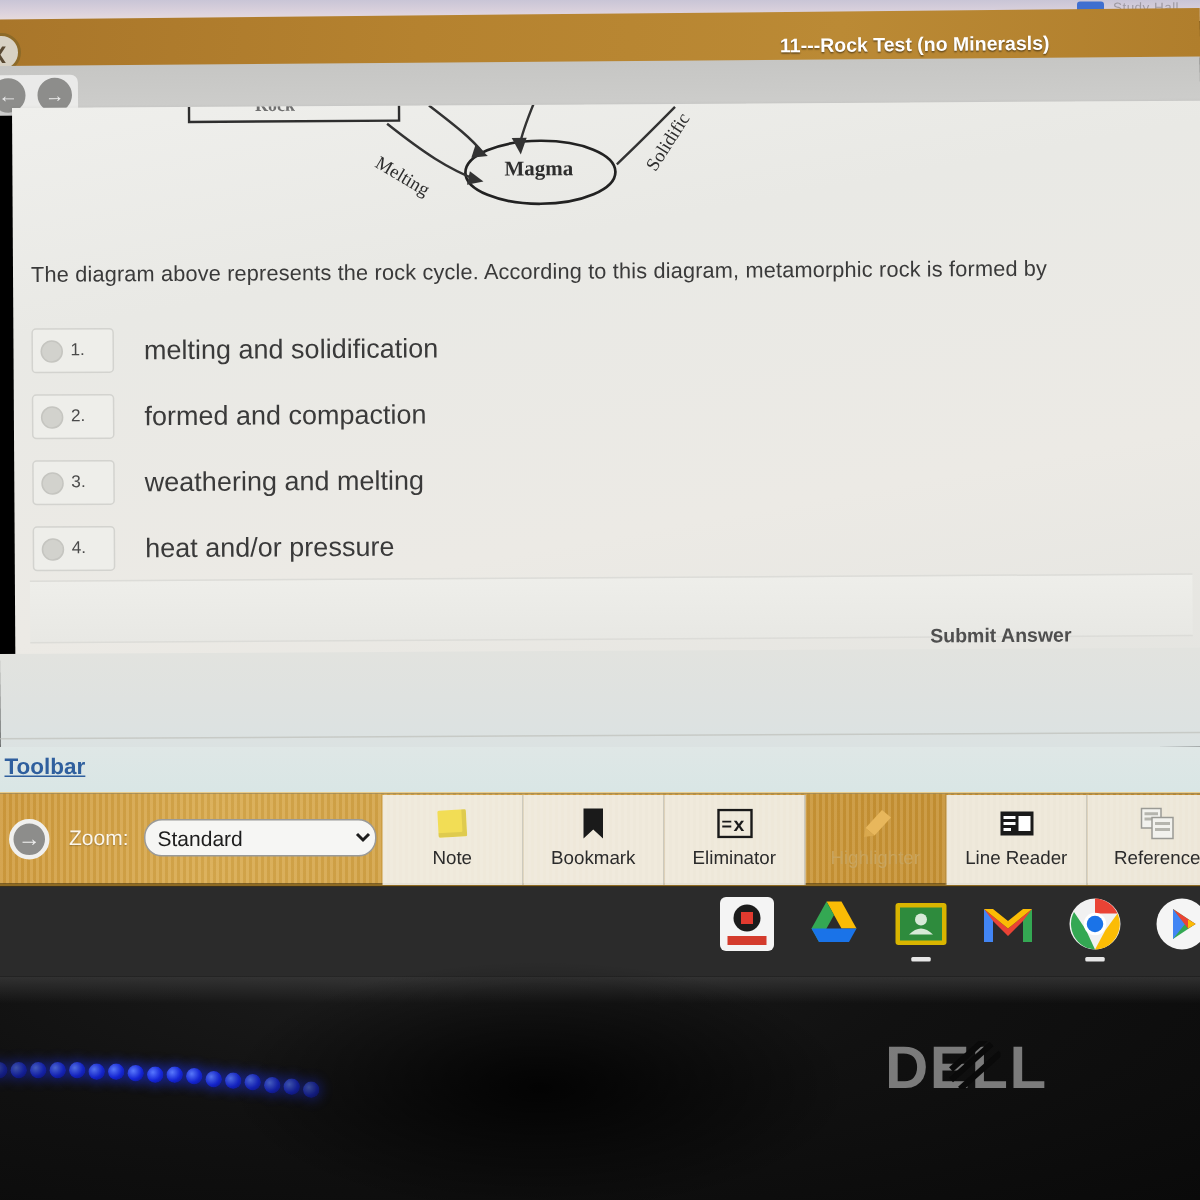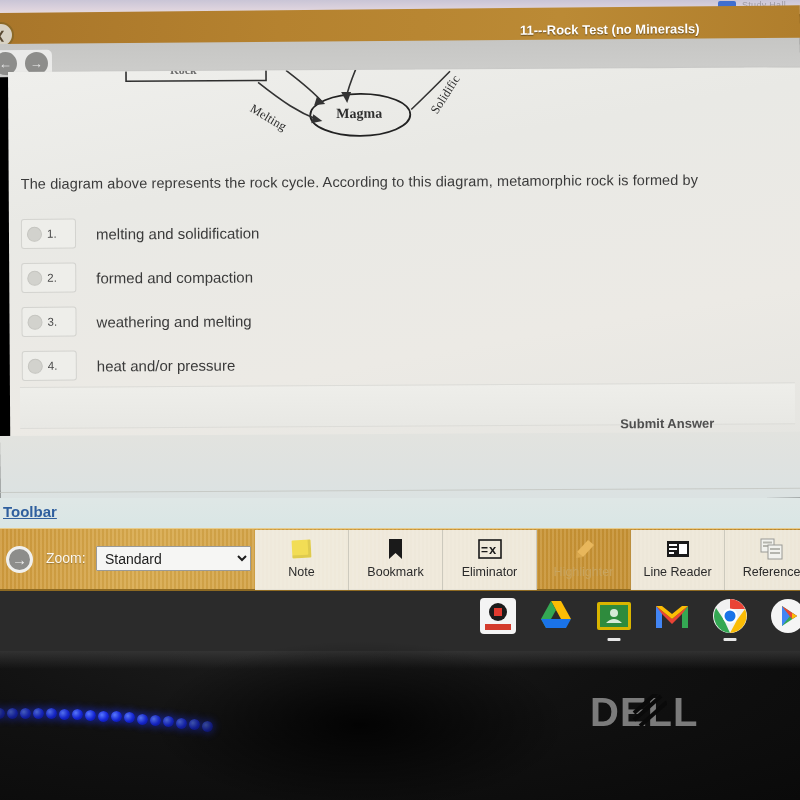--- a/index.html
+++ b/index.html
@@ -99,21 +99,21 @@
     background: #eeeeea; border-radius: 3px;
     display: flex; align-items: center; gap: 5px;
     padding-left: 5px; flex: none;
   }
   .opt-radio {
     width: 15px; height: 15px; border-radius: 50%;
     background: #d2d2cd; border: 1px solid #c5c5c0;
   }
   .opt-num { font-size: 11.5px; color: #4a4a4a; }
   .opt-text {
-    margin-left: 20px; font-size: 15px; color: #3a3a3a; white-space: nowrap; text-align: center;
+    margin-left: 20px; font-size: 18px; color: #3a3a3a; white-space: nowrap; text-align: center;
   }
 
   
   .submit-bar {
     position: absolute; left: 10px; top: 315px; width: 775px; height: 42px;
     border-top: 1px solid #dcdcd8; border-bottom: 1px solid #dcdcd8;
     background: linear-gradient(180deg, #eeeeea 0%, #e8e8e4 100%);
   }
   .submit-label {
     position: absolute; left: 600px; top: 12px;
@@ -160,21 +160,21 @@
   }
   .tb-zoom-label {
     position: absolute; left: 46px; top: 550px;
     font-size: 14px; color: #fbf6ec; white-space: nowrap;
     text-shadow: 0 1px 1px rgba(0,0,0,.25);
   }
   .tb-select {
     position: absolute; left: 96px; top: 546px; width: 155px; height: 25px;
     font-family: "Liberation Sans", sans-serif; font-size: 14px;
     color: #1d1d1d; background: #f6f6f4;
-    border: 1px solid #9a9a98; border-radius: 1px;
+    border: 1px solid #9a9a98; border-radius: 12px;
     padding-left: 4px;
   }
   .tb-items {
     position: absolute; left: 255px; top: 530px; height: 60px;
     display: flex; align-items: stretch;
   }
   .tb-item {
     width: 94px; display: flex; flex-direction: column;
     align-items: center; justify-content: flex-start; padding-top: 6px;
     background: rgba(244,244,240,.88);

